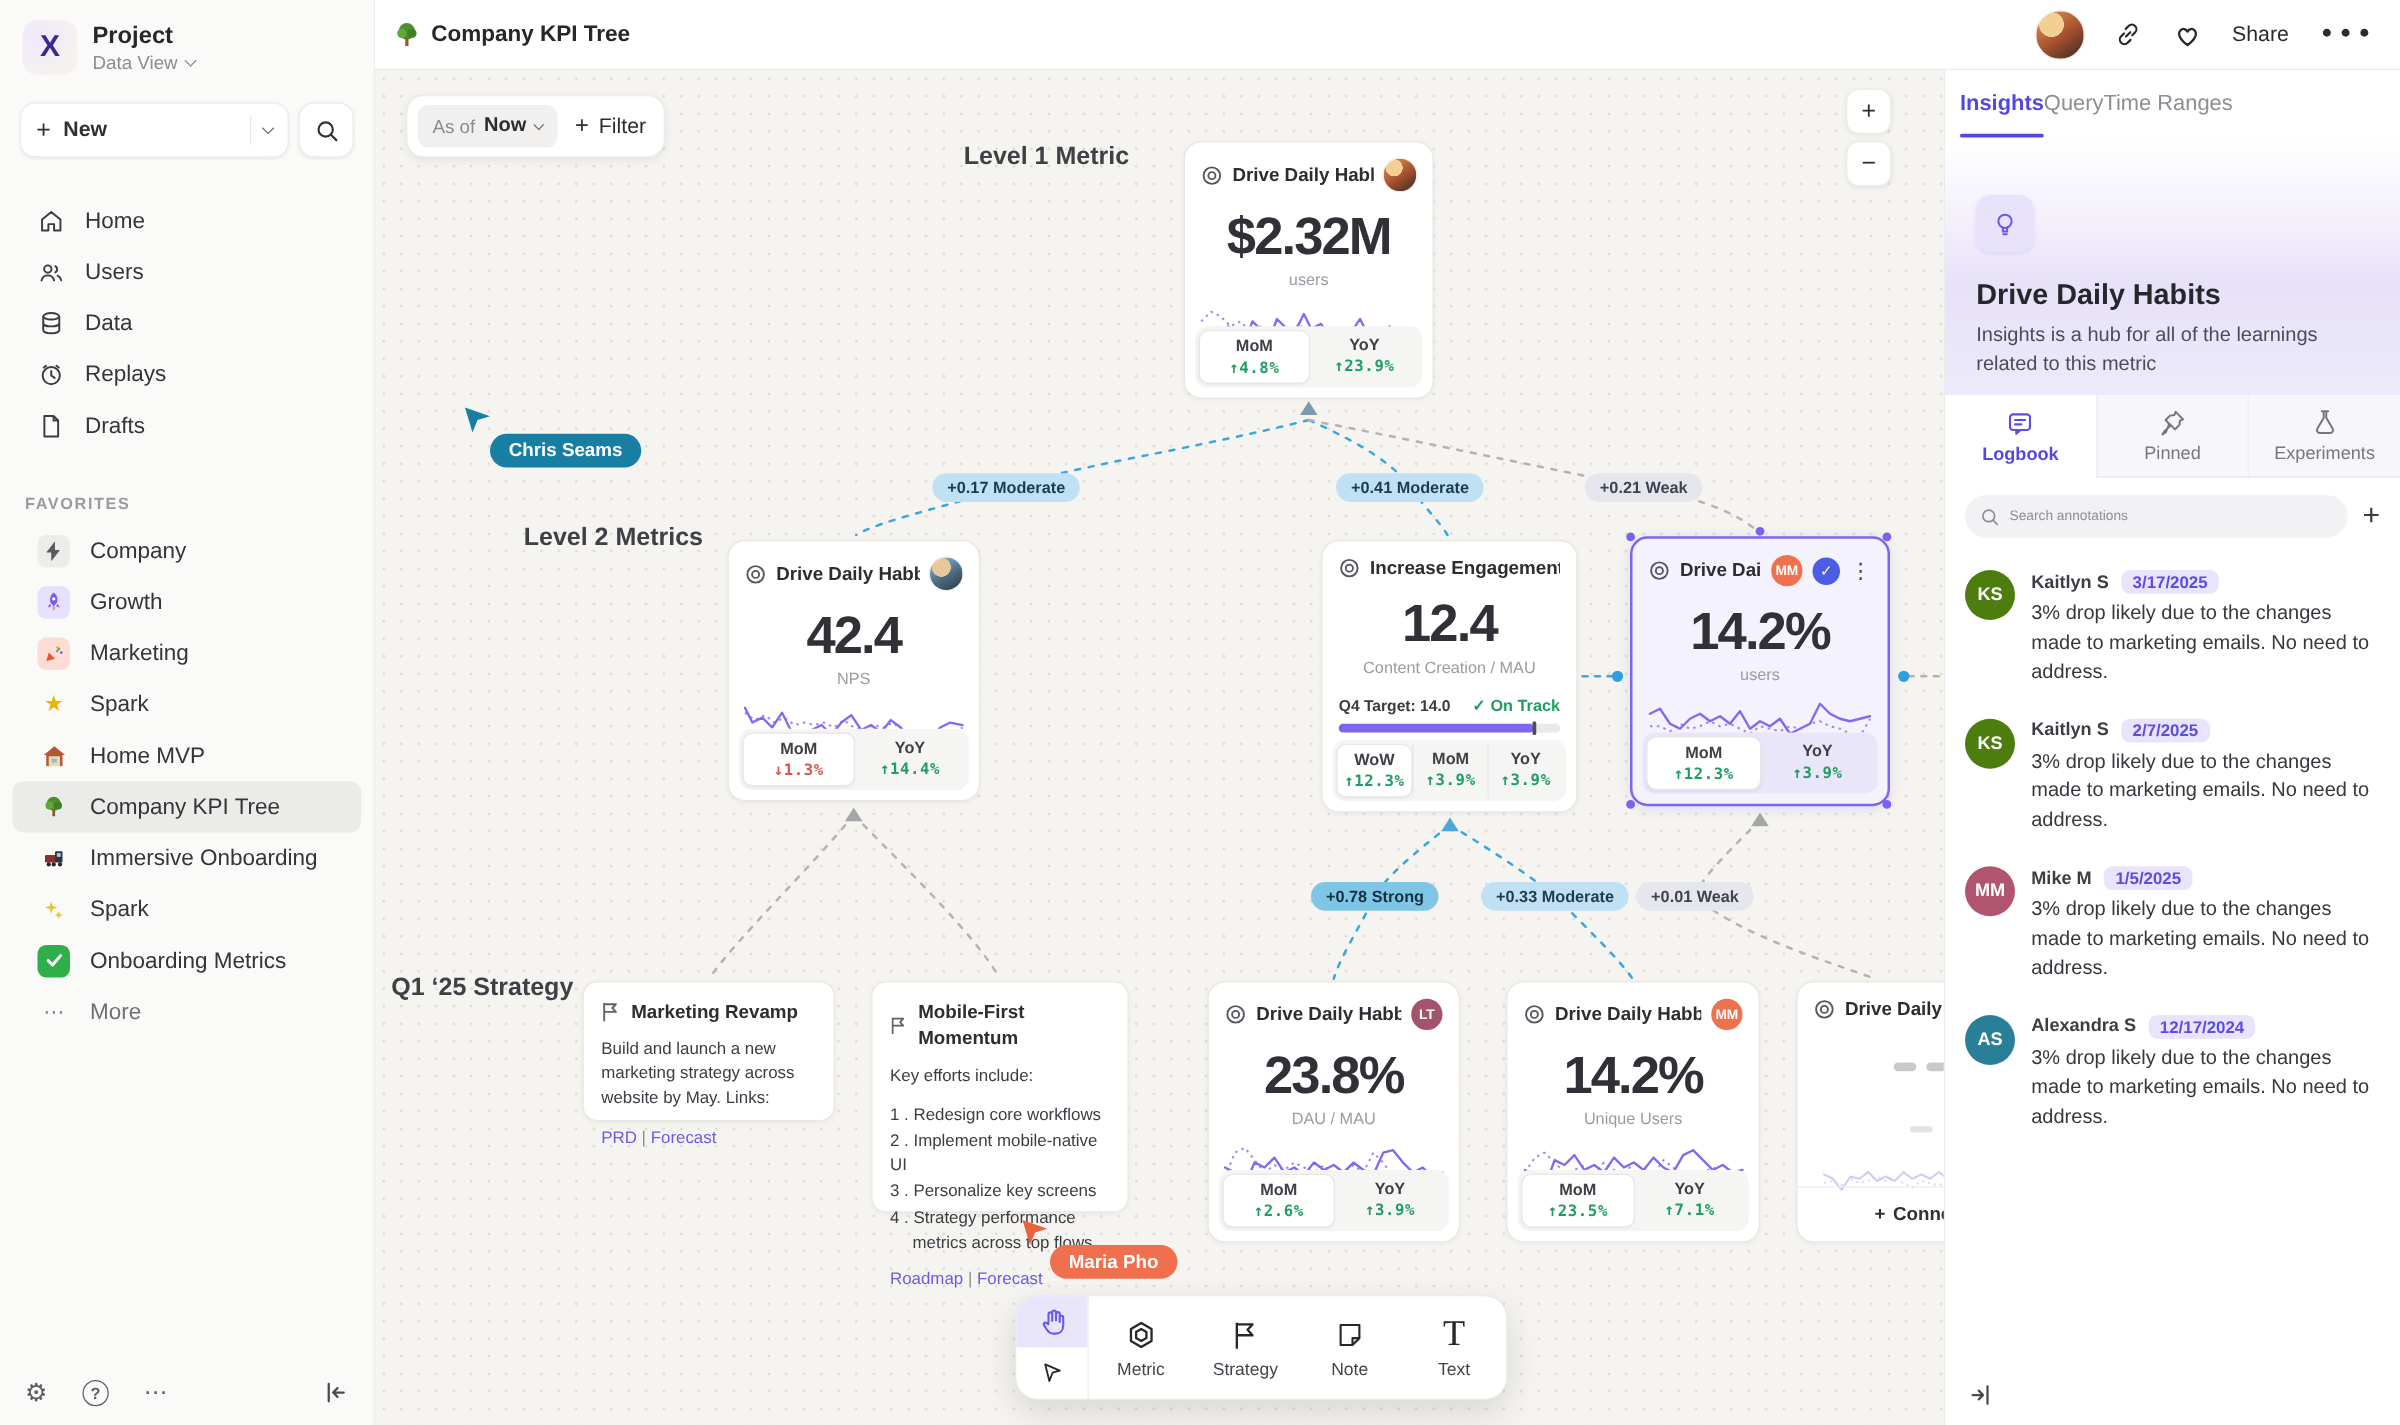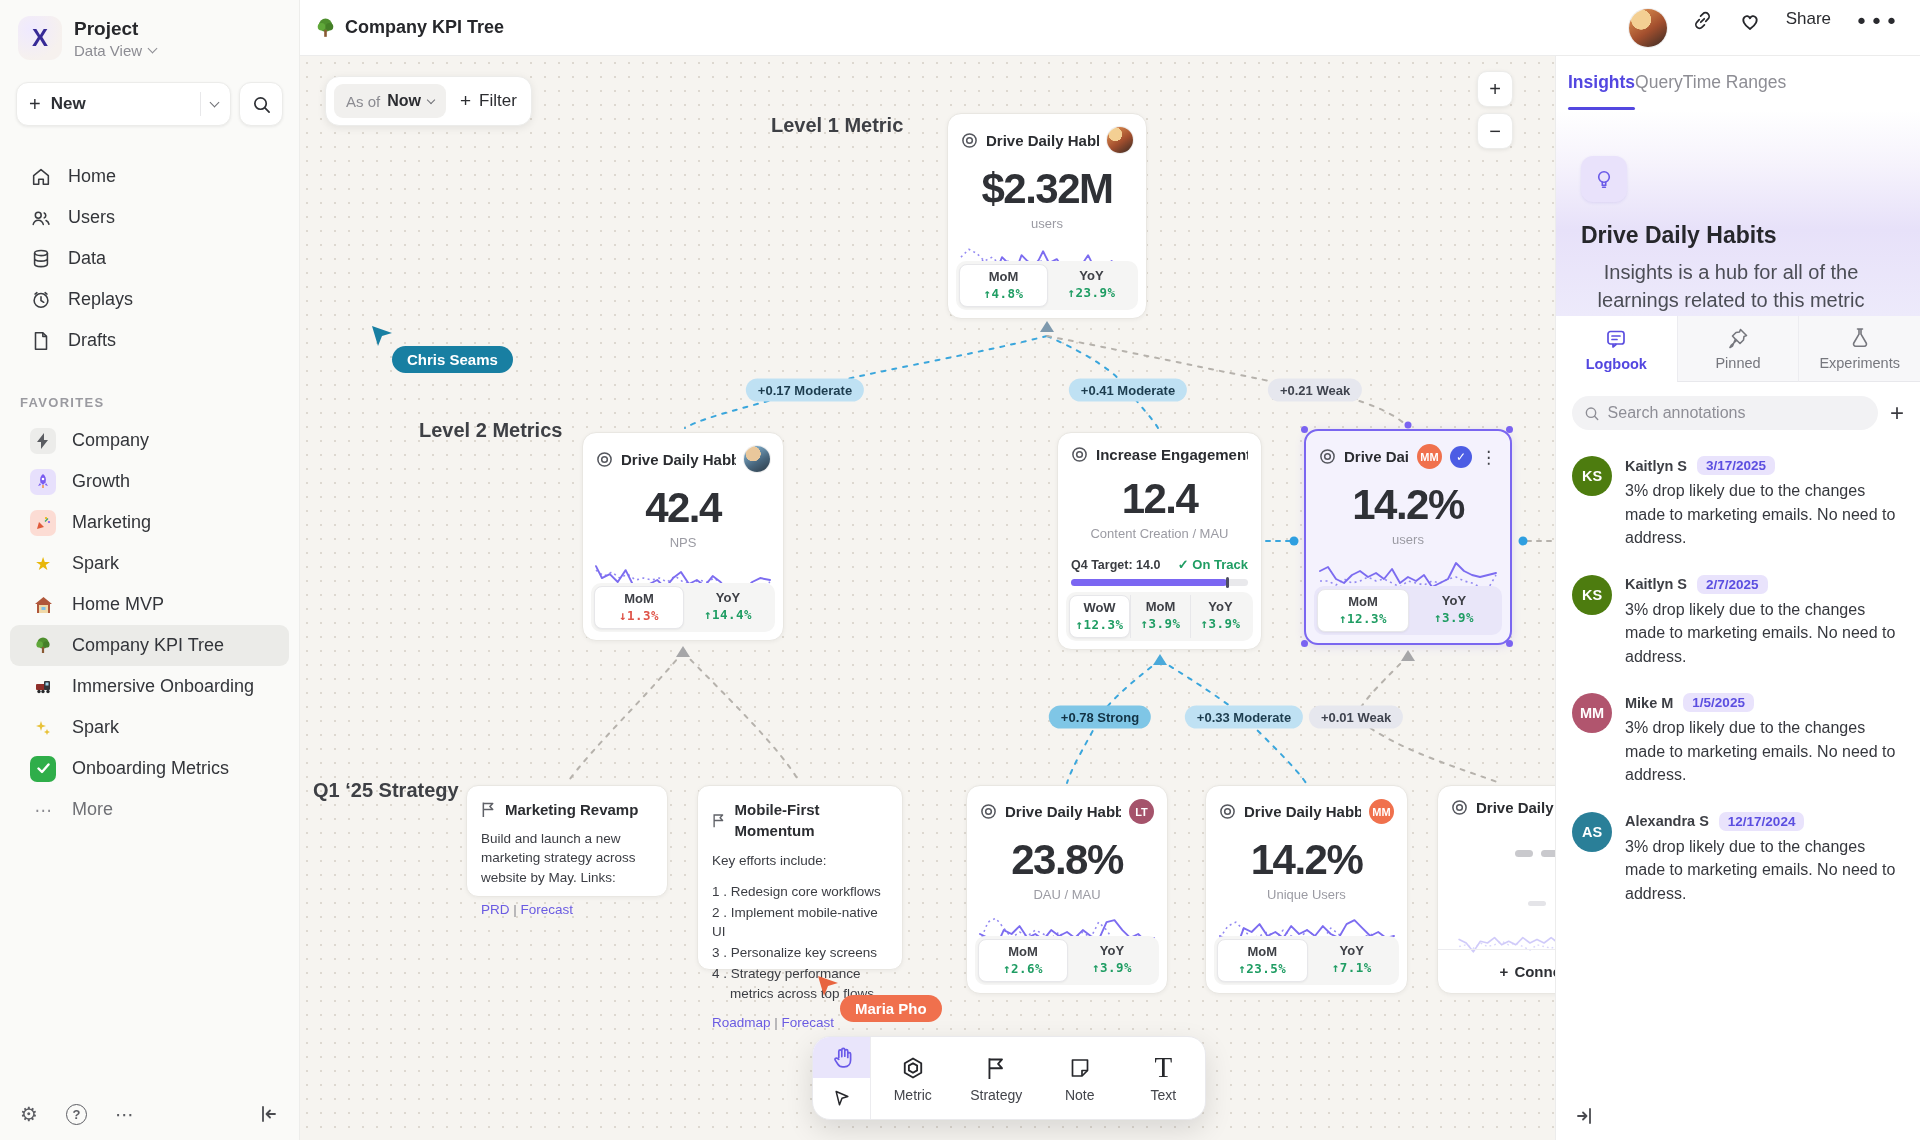--- a/index.html
+++ b/index.html
@@ -26,21 +26,21 @@
   .sb-cap { font-size:13px; letter-spacing:1.3px; font-weight:700; color:#9a9aa0; padding:0 20px; margin:34px 0 10px; }
   .fav-ic { width:26px; height:26px; border-radius:7px; display:flex; align-items:center; justify-content:center; flex:0 0 26px; font-size:16px; font-family:"DejaVu Sans", sans-serif; }
   .sb-foot { position:absolute; left:0; right:0; bottom:0; height:52px; display:flex; align-items:center; padding:0 20px; gap:28px; color:#5c5d63; }
   .sb-foot .grow { flex:1; }
   .glyph { font-family:"DejaVu Sans", sans-serif; }
 
   
   .main { flex:1; display:flex; flex-direction:column; min-width:0; }
   .topbar { height:56px; background:#fff; border-bottom:1px solid #ececec; display:flex; align-items:center; padding:0 20px 0 16px; gap:10px; }
   .tb-title { font-size:18px; font-weight:700; color:#26272b; }
-  .tb-right { margin-left:auto; display:flex; gap:24px; }
+  .tb-right { margin-left:auto; display:flex; align-items:center; gap:24px; }
   .tb-avatar { width:38px; height:38px; border-radius:50%; background:radial-gradient(circle at 32% 28%, #f3cf93 0 26%, transparent 27%), linear-gradient(145deg,#e79a55, #a34f2e 55%, #352a24); box-shadow:0 0 0 1px #eee; }
   .tb-share { font-size:17px; font-weight:500; color:#2a2b2f; }
   .tb-more { font-size:22px; color:#2a2b2f; letter-spacing:2px; }
 
   .content { flex:1; display:flex; min-height:0; }
 
   
   .canvas { position:relative; width:1255px; height:1084px; overflow:hidden; background-color:#f6f4f0; background-image:radial-gradient(circle, #ddd8d0 1px, transparent 1.3px); background-size:14px 14px; }
   .float-bar { position:absolute; left:25px; top:20px; height:50px; background:#fff; border:1px solid #ececea; border-radius:14px; box-shadow:0 2px 8px rgba(0,0,0,.08); display:flex; align-items:center; padding:0 14px 0 8px; gap:14px; z-index:6; }
   .asof { background:#f1f0ee; border-radius:9px; height:34px; display:flex; align-items:center; gap:7px; padding:0 12px; font-size:15px; }
@@ -129,28 +129,28 @@
 
   
   .panel { width:365px; flex:0 0 365px; background:#fff; border-left:1px solid #ececec; position:relative; overflow:hidden; }
   .ptabs { display:flex; padding:16px 0 0 12px; height:54px; }
   .ptab { font-size:17.5px; color:#8d8d94; padding-bottom:12px; position:relative; }
   .ptab.on { color:#5347e0; font-weight:700; }
   .ptab.on::after { content:""; position:absolute; left:0; right:0; bottom:0; height:3px; border-radius:2px; background:#5347e0; }
   .hero { height:206px; background:linear-gradient(180deg,#ffffff 0%, #f6f3fc 26%, #e7e1f9 58%, #edeafb 100%); padding:46px 25px 0; }
   .bulb { width:46px; height:46px; border-radius:12px; background:#e9e2fb; display:flex; align-items:center; justify-content:center; box-shadow:0 1px 3px rgba(90,70,200,.12); }
   .htitle { font-size:23px; font-weight:700; color:#26272b; margin-top:20px; }
-  .hdesc { font-size:20px; color:#4b4d55; line-height:1.42; margin-top:9px; max-width:300px;text-align:center; }
+  .hdesc { font-size:16px; color:#4b4d55; line-height:1.42; margin-top:9px; max-width:300px; }
   .subtabs { display:flex; height:66px; }
   .stab { flex:1; display:flex; flex-direction:column; align-items:center; justify-content:center; gap:5px; font-size:14.5px; color:#76777e; background:#f7f7f9; border-bottom:1px solid #e8e8ec; border-left:1px solid #ececf0; }
   .stab:first-child { border-left:none; }
   .stab.on { background:#fff; border-bottom:none; color:#5347e0; font-weight:700; }
   .searchrow { display:flex; align-items:center; gap:12px; padding:14px 16px 6px; }
   .searchbox { flex:1; height:34px; background:#f2f2f4; border:none; border-radius:999px; display:flex; align-items:center; gap:8px; padding:0 12px; }
-  .searchbox input { border:none; outline:none; background:transparent; font-size:16px; color:#3a3b40; width:100%; font-family:inherit; }
+  .searchbox input { border:none; outline:none; background:transparent; font-size:11px; color:#3a3b40; width:100%; font-family:inherit; }
   .searchbox input::placeholder { color:#8e8e96; }
   .addann { font-size:24px; color:#3c3c41; line-height:1; }
   .annlist { padding:20px 16px 0; }
   .ann { display:flex; gap:13px; margin-bottom:25px; }
   .ann-av { width:40px; height:40px; border-radius:50%; color:#fff; font-size:14.5px; font-weight:700; display:flex; align-items:center; justify-content:center; flex:0 0 40px; }
   .av-ks { background:#4d7c0f; } .av-mm2 { background:#b1556e; } .av-as { background:#2a7f98; }
   .ann-head { display:flex; align-items:center; gap:10px; }
   .ann-name { font-size:14.5px; font-weight:700; color:#3c3e44; }
   .ann-date { font-size:13.5px; font-weight:600; color:#5b4ee0; background:#e9e3fc; border-radius:7px; padding:2px 9px; }
   .ann-text { font-size:16px; color:#36383e; line-height:1.47; margin-top:4px; }

